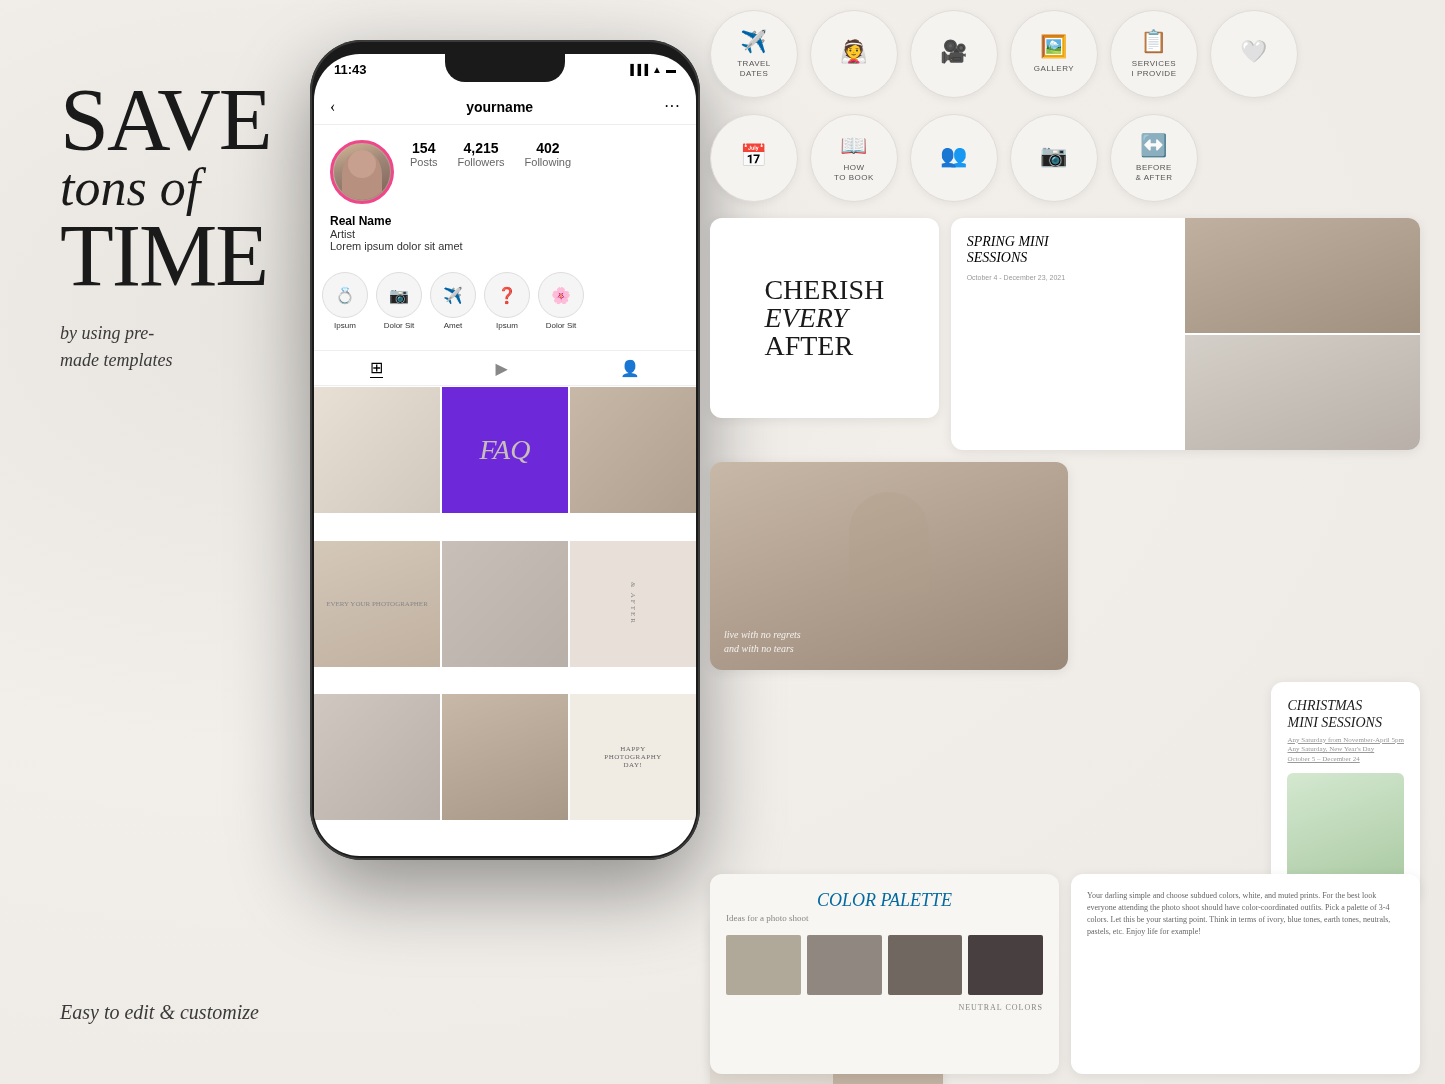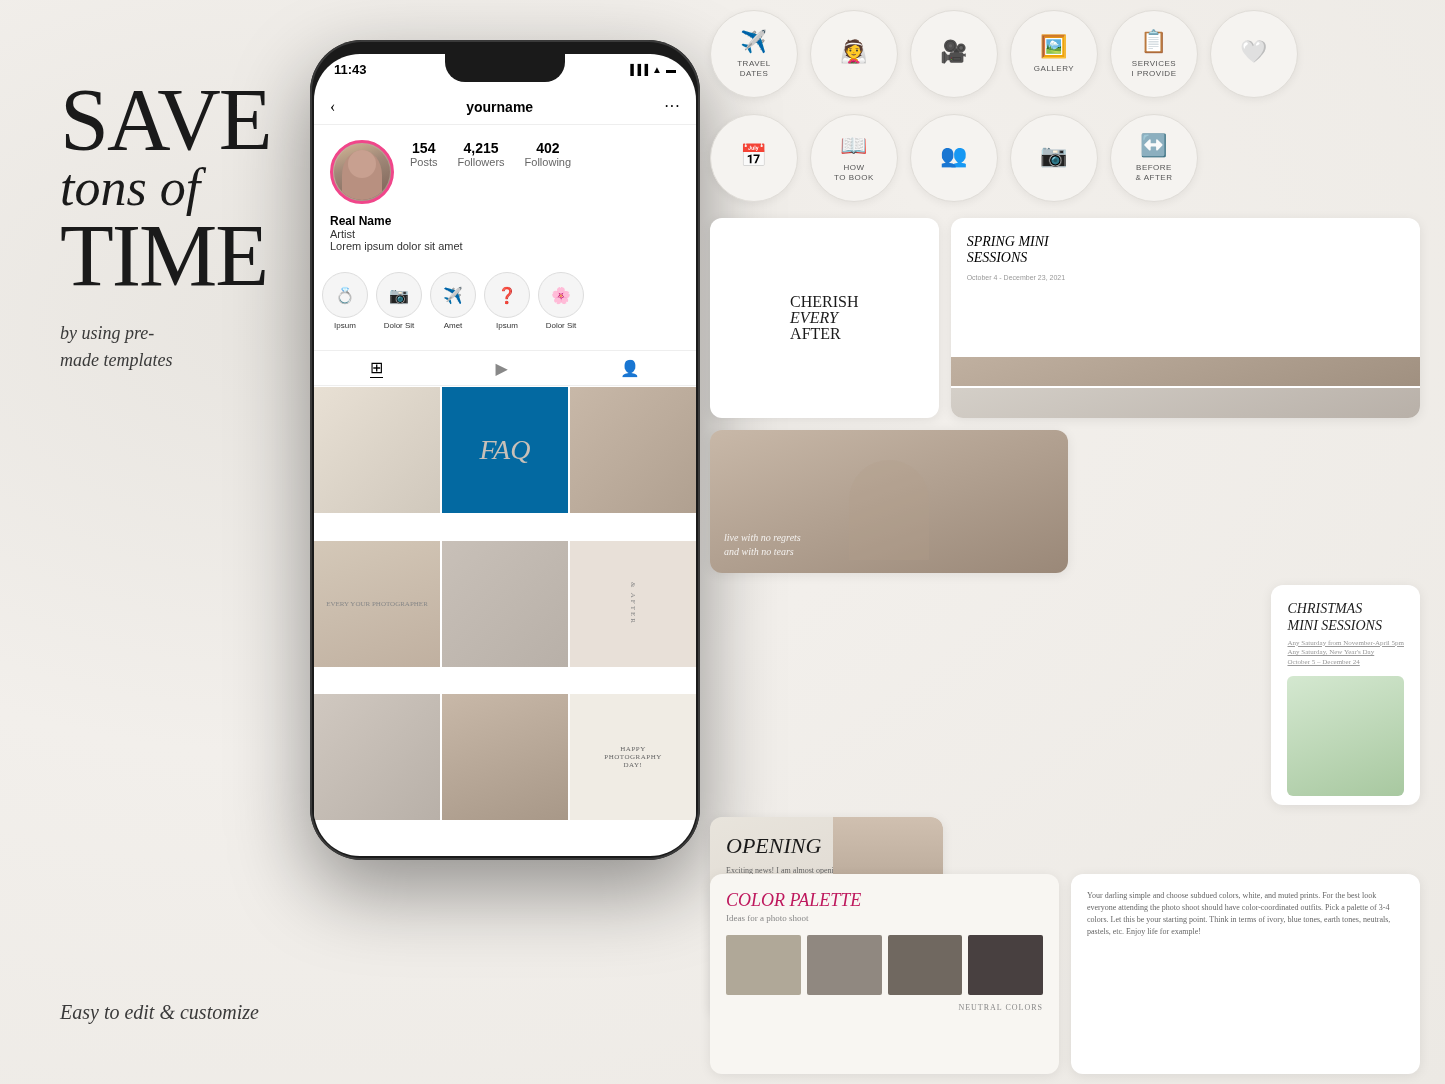--- a/index.html
+++ b/index.html
@@ -424,24 +424,24 @@
       display: flex;
       align-items: center;
       justify-content: center;
       background: #fff;
       padding: 20px;
     }
 
     .card-spring {
       grid-column: 2 / 4;
       grid-row: 1;
-      height: 200px;
+      height: 232px;
       background: #fff;
       display: grid;
-      grid-template-columns: 1fr;
+      grid-template-columns: 1fr 1fr;
     }
 
     .spring-left {
       padding: 16px;
     }
 
     .spring-title {
       font-size: 14px;
       font-family: 'Times New Roman', serif;
       font-style: italic;
@@ -486,21 +486,22 @@
       background: #f8f6f2;
       border-radius: 12px;
       padding: 16px;
       box-shadow: 0 2px 12px rgba(0,0,0,0.08);
     }
 
     .palette-title {
       font-family: 'Times New Roman', serif;
       font-size: 18px;
       font-style: italic;
-      color: #be185d;
+      color: #0369a1;
+      text-align: center;
     }
 
     .palette-subtitle {
       font-size: 9px;
       color: #888;
       margin-top: 2px;
     }
 
     .palette-bars {
       display: flex;
@@ -627,21 +628,21 @@
         </div>
 
         <div class="tab-bar">
           <span class="tab-icon active">⊞</span>
           <span class="tab-icon">▶</span>
           <span class="tab-icon">👤</span>
         </div>
 
         <div class="grid-section">
           <div class="grid-cell" style="background: linear-gradient(135deg, #e8e0d4, #d0c8bc);"></div>
-          <div class="grid-cell" style="background: #0369a1; display: flex; align-items: center; justify-content: center;">
+          <div class="grid-cell" style="background: #6d28d9; display: flex; align-items: center; justify-content: center;">
             <span class="faq-text">FAQ</span>
           </div>
           <div class="grid-cell" style="background: linear-gradient(135deg, #c8b8a8, #b0a090);"></div>
           <div class="grid-cell" style="background: linear-gradient(160deg, #d4c8b8, #c0b0a0); display: flex; align-items: center; justify-content: center;">
             <span style="font-size: 7px; color: #888; font-family: Georgia, serif; text-align: center; padding: 4px;">EVERY YOUR PHOTOGRAPHER</span>
           </div>
           <div class="grid-cell" style="background: linear-gradient(135deg, #c8c0b8, #b8b0a8);"></div>
           <div class="grid-cell" style="background: #e8e0d8; display: flex; align-items: center; justify-content: center;">
             <span style="font-size: 7px; writing-mode: vertical-rl; color: #888; font-family: Georgia, serif; letter-spacing: 2px;">&amp; AFTER</span>
           </div>
@@ -705,21 +706,21 @@
       <div class="story-circle">
         <span class="story-circle-icon">↔️</span>
         <span class="story-circle-label">BEFORE<br>&amp; AFTER</span>
       </div>
     </div>
 
     <div class="cards-grid">
 
       <div class="card card-cherish">
         <div>
-          <div style="font-family: 'Times New Roman', serif; font-size: 16px; color: #1a1a1a; line-height: 1.0; font-weight: 400;">
+          <div style="font-family: 'Times New Roman', serif; font-size: 28px; color: #1a1a1a; line-height: 1.0; font-weight: 400;">
             <span>CHERISH</span><br>
             <em><span>EVERY</span></em><br>
             <span>AFTER</span>
           </div>
         </div>
       </div>
 
       <div class="card card-spring">
         <div class="spring-left">
           <div class="spring-title">
@@ -733,21 +734,21 @@
         <div class="spring-photos">
           <div class="spring-photo" style="background: linear-gradient(160deg, #c0b0a0, #a09080);"></div>
           <div class="spring-photo" style="background: linear-gradient(160deg, #d4cfc8, #b8b0a8);"></div>
         </div>
       </div>
 
     </div>
 
     <div style="display: grid; grid-template-columns: 2fr 1fr; gap: 12px; padding: 12px 10px 0;">
 
-      <div class="card" style="height: 143px; background: linear-gradient(160deg, #c8b8a8, #9a8878); position: relative; overflow: hidden;">
+      <div class="card" style="height: 208px; background: linear-gradient(160deg, #c8b8a8, #9a8878); position: relative; overflow: hidden;">
         <div style="position: absolute; bottom: 14px; left: 14px; right: 14px;">
           <div style="font-size: 10px; color: rgba(255,255,255,0.85); font-style: italic; font-family: Georgia, serif; line-height: 1.4;">
             live with no regrets<br>and with no tears
           </div>
         </div>
 
         <div style="position: absolute; top: 30px; left: 50%; transform: translateX(-50%); width: 80px; height: 100px; background: rgba(180,160,140,0.3); border-radius: 40px 40px 0 0;"></div>
       </div>
 
       <div class="card card-christmas">

